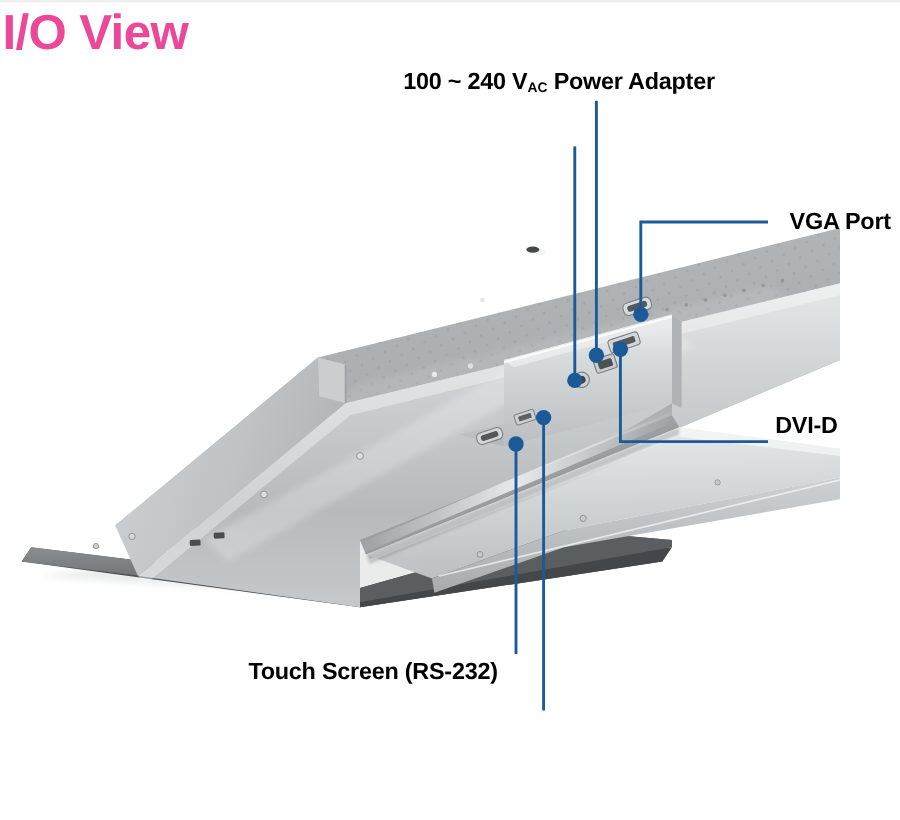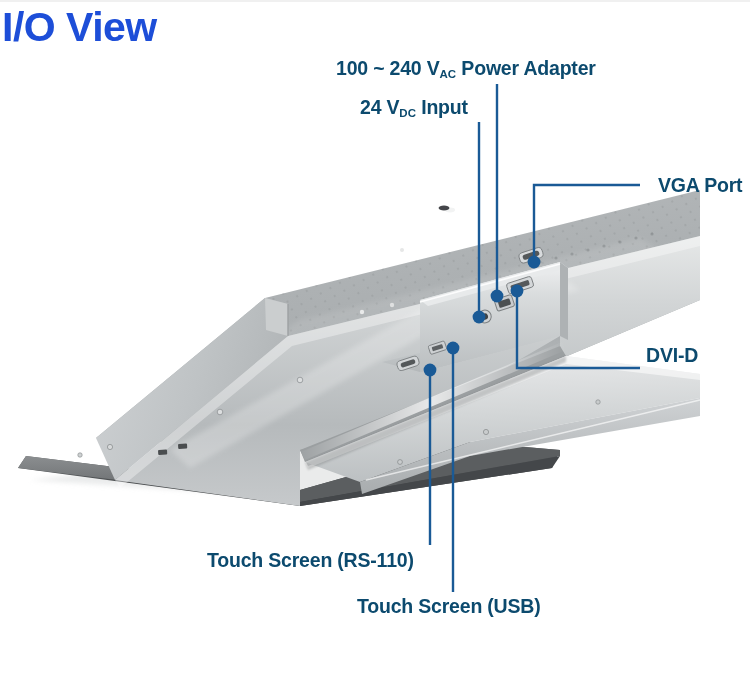--- a/index.html
+++ b/index.html
@@ -24,21 +24,21 @@
     width: 750px; height: 2px;
     background: #f0f0f0;
   }
   #page-title {
     position: absolute;
     left: 2px;
     top: 4px;
     font-size: 41px;
     font-weight: bold;
     letter-spacing: -0.5px;
-    color: #1d4ed8;
+    color: #ec4899;
     font-family: "Liberation Sans", sans-serif;
     white-space: nowrap;
   }
   
   #photo {
     position: absolute;
     left: 0;
     top: 150px;
     width: 700px;
     height: 370px;
@@ -48,21 +48,21 @@
     position: absolute;
     left: 0; top: 0;
     width: 750px; height: 683px;
     pointer-events: none;
   }
   .label {
     position: absolute;
     font-family: "Liberation Sans", sans-serif;
     font-size: 19.5px;
     font-weight: bold;
-    color: #0c4a6e;
+    color: #000000;
     white-space: nowrap;
     letter-spacing: -0.2px;
   }
   .label sub {
     font-size: 11.5px;
     font-weight: bold;
     vertical-align: baseline;
     position: relative;
     top: 3px;
     letter-spacing: 0;
@@ -283,23 +283,21 @@
       <circle cx="479" cy="317" r="6.4"></circle>
       <circle cx="534" cy="262" r="6.4"></circle>
       <circle cx="517" cy="291" r="6.4"></circle>
       <circle cx="430" cy="370" r="6.4"></circle>
       <circle cx="453" cy="348" r="6.4"></circle>
     </g>
   </svg>
 
   <div class="label" id="lbl-power"><span>100 ~ 240 V</span><sub>AC</sub><span> Power Adapter</span></div>
 
-  <div class="label" id="lbl-dc"><span>24 V</span><sub>DC</sub><span> Input</span></div>
 
   <div class="label" id="lbl-vga">VGA Port</div>
 
   <div class="label" id="lbl-dvi">DVI-D</div>
 
-  <div class="label" id="lbl-ts232">Touch Screen (RS-110)</div>
-
-  <div class="label" id="lbl-tsusb">Touch Screen (USB)</div>
+  <div class="label" id="lbl-ts232">Touch Screen (RS-232)</div>
+
 
 </div>
 
 </body></html>

